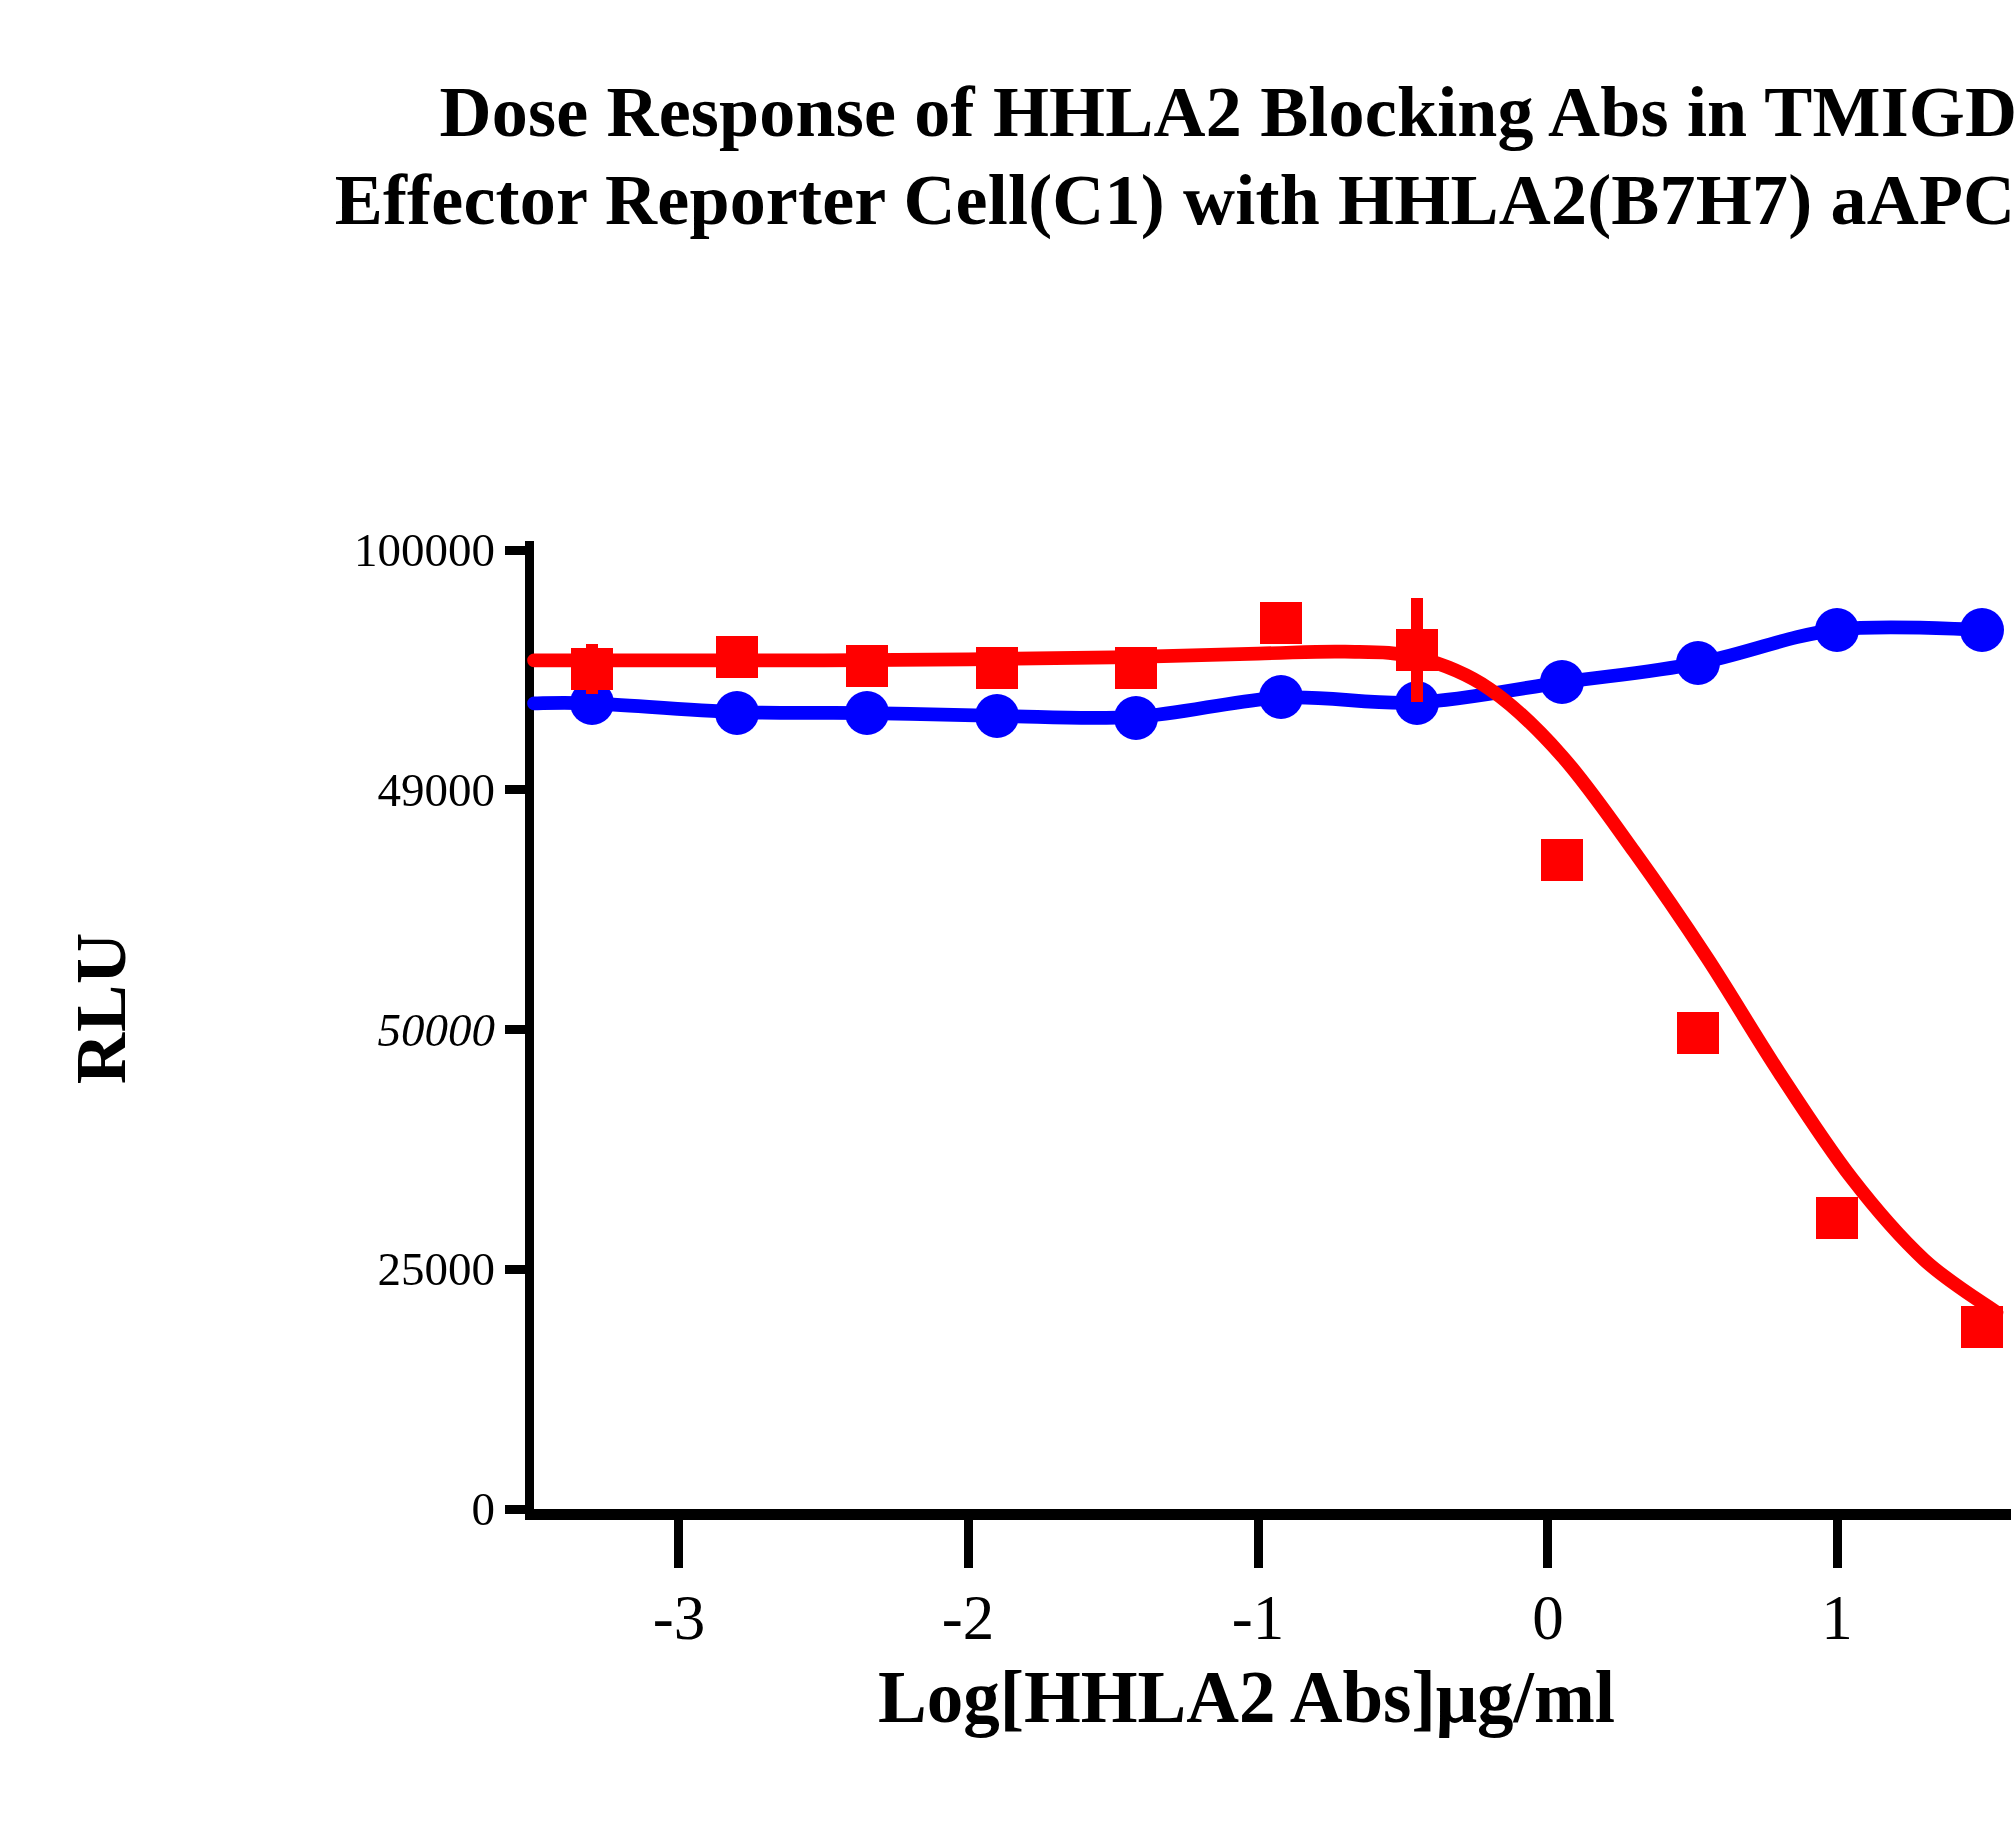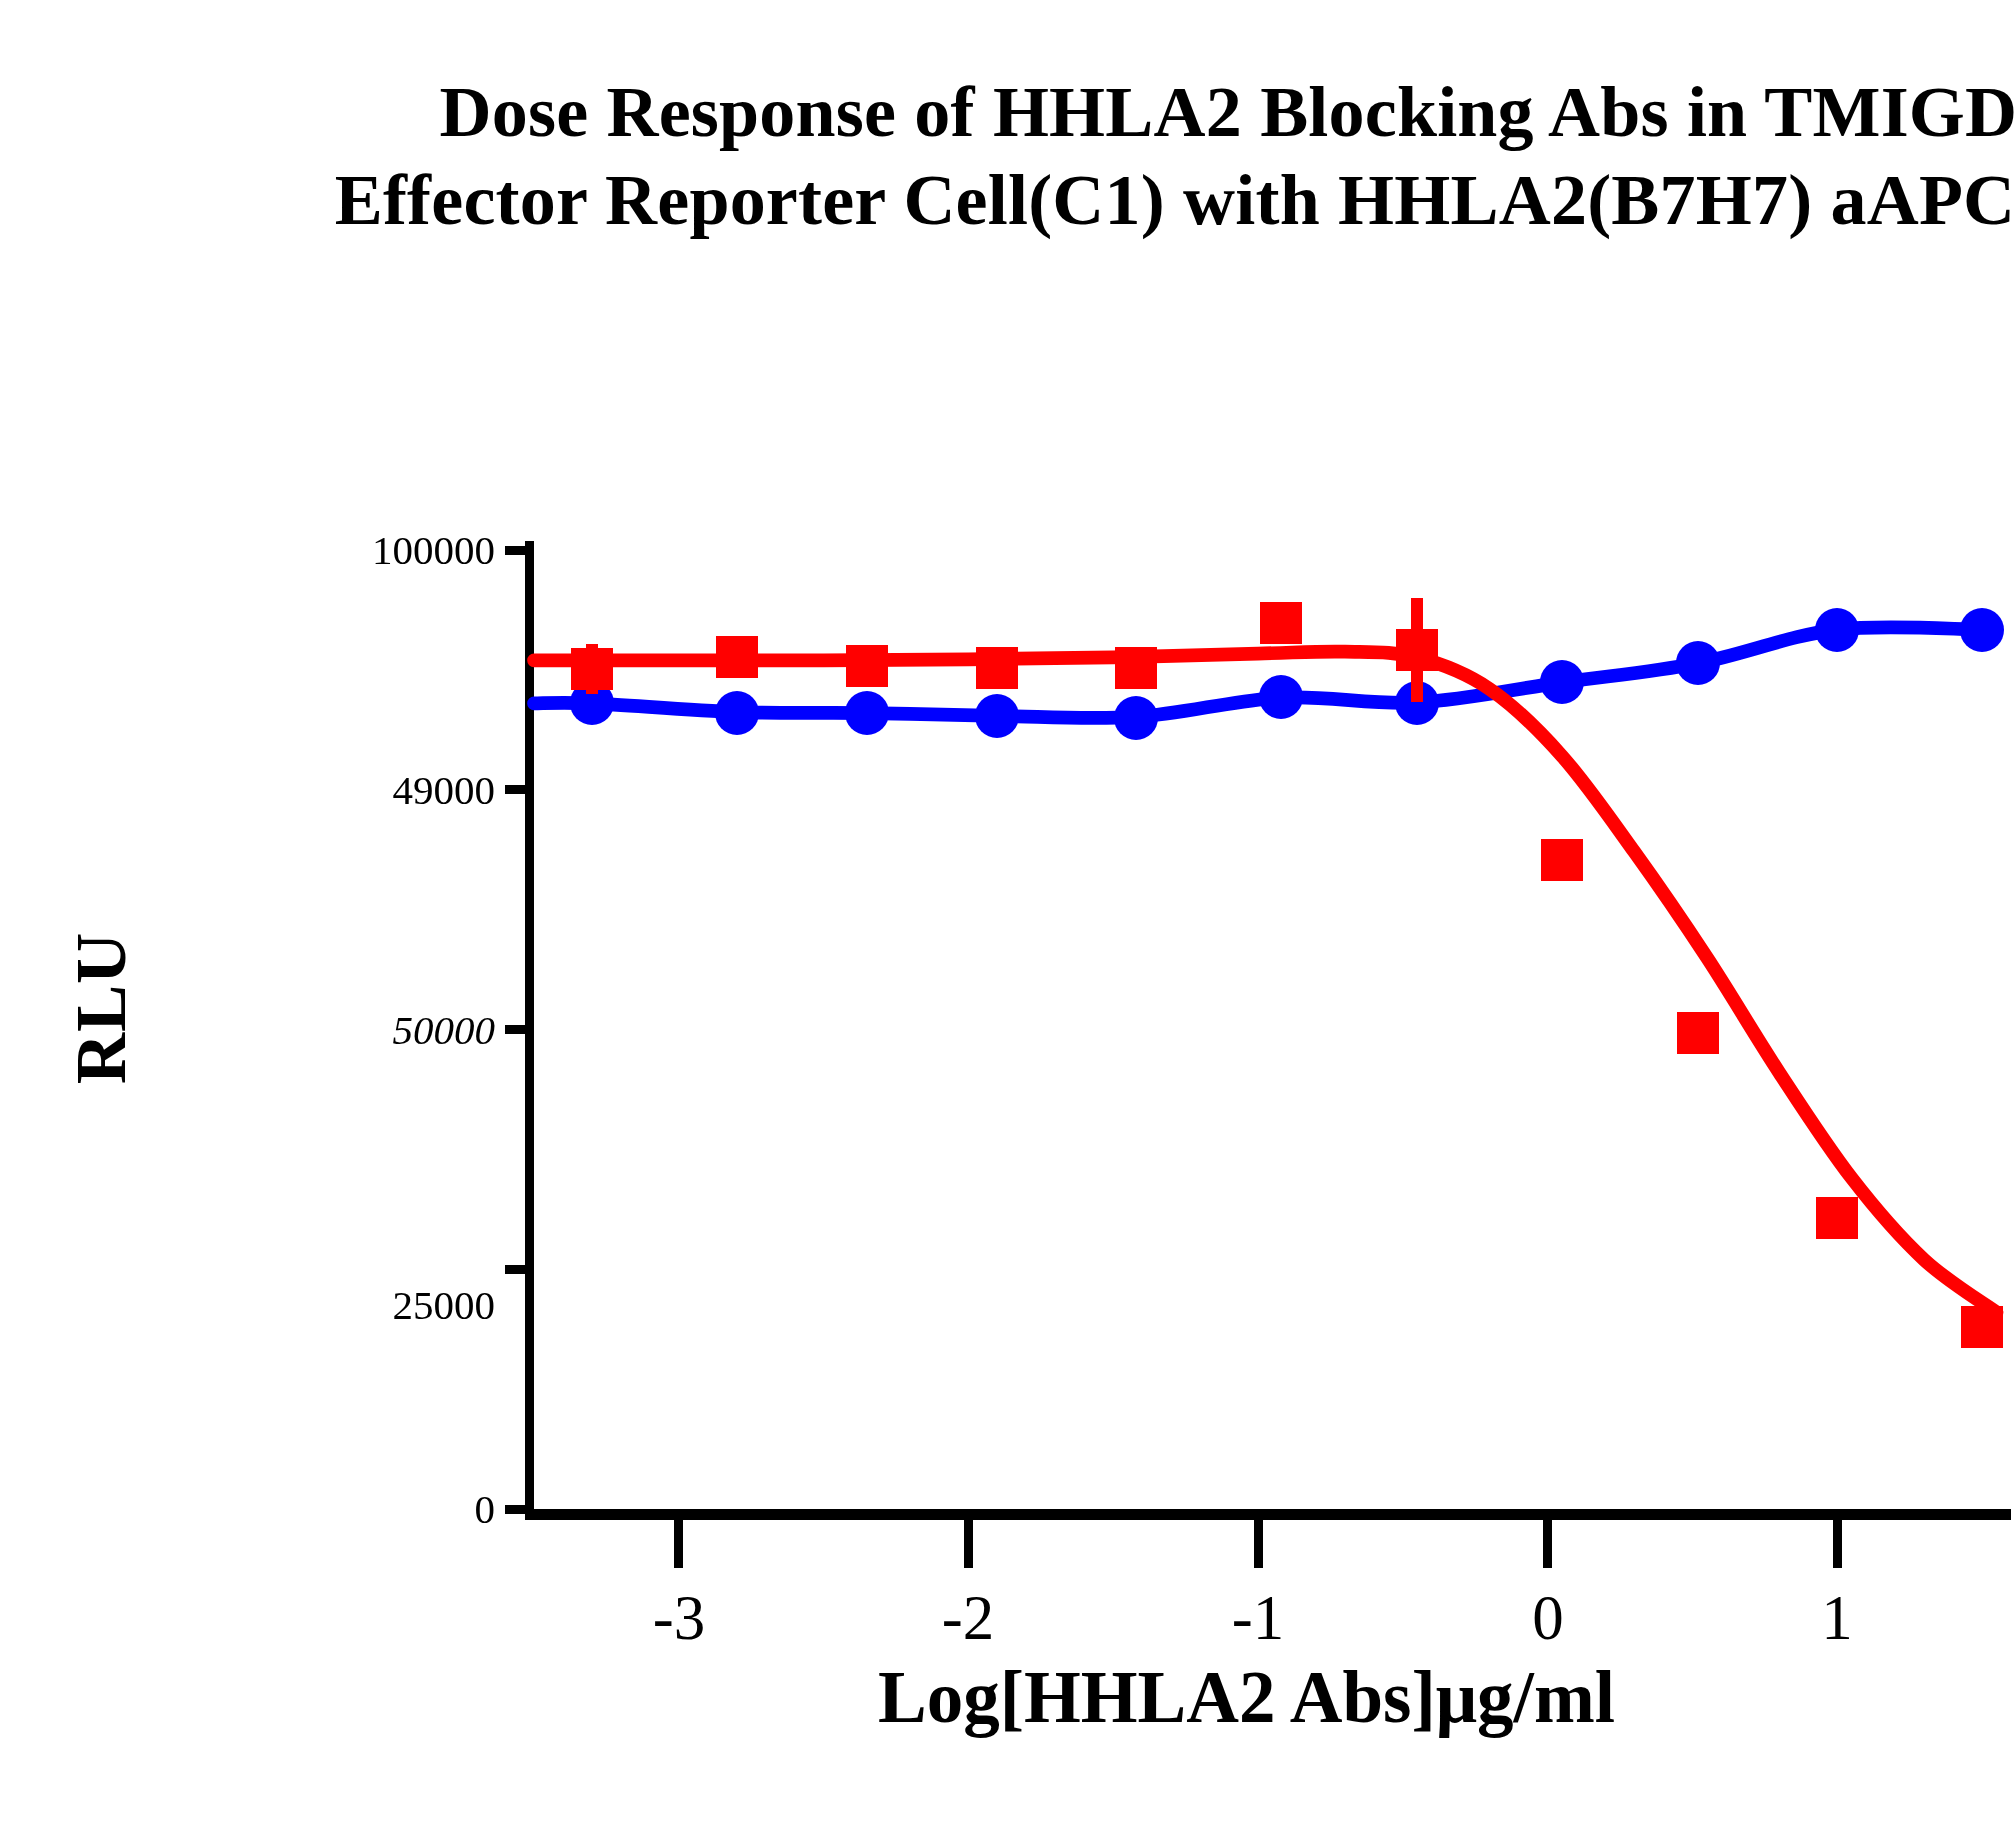--- a/index.html
+++ b/index.html
@@ -27,21 +27,21 @@
   .legend-label{font-size:61px;line-height:1;white-space:nowrap;padding-left:24px;}
 
   
   .plot{position:absolute;left:534px;top:550px;width:1477px;height:959px;}
   .axis-y{position:absolute;left:-8.9px;top:-8.9px;width:8.9px;height:977px;background:#000;}
   .axis-x{position:absolute;left:-8.9px;top:959px;width:1486px;height:10.5px;background:#000;}
   .tick-y{position:absolute;right:100%;width:29px;height:8.9px;background:#000;}
   .tick-x{position:absolute;top:970px;width:8.9px;height:48px;background:#000;}
 
   .ylab{position:absolute;right:calc(100% + 39px);transform:translateY(-50%);
-        font-size:41px;white-space:nowrap;text-align:right;}
+        font-size:47px;white-space:nowrap;text-align:right;}
   .xlab{position:absolute;top:1032px;transform:translateX(-50%);
         font-size:63px;white-space:nowrap;}
 
   
   .axis-title-y{
     position:absolute;left:101px;top:1008px;
     font-size:71px;font-weight:bold;letter-spacing:0.8px;
     transform:translate(-50%,-50%) rotate(-90deg);transform-origin:center center;
     white-space:nowrap;
   }
@@ -75,21 +75,21 @@
     <div class="axis-y"></div>
     <div class="axis-x"></div>
     <svg id="curves" class="datalayer" viewBox="0 0 3665 2380" preserveAspectRatio="none">
         <path d="M0,380.8000000000002 C23.954248366013093,380.8000000000002 59.88562091503279,377.2300000000002 143.72549019607857,380.8000000000002 C227.56535947712433,384.3700000000002 389.25653594771256,398.2533333333334 503.03921568627464,402.22 C616.8218954248367,406.18666666666667 718.6274509803922,403.0133333333335 826.4215686274509,404.60000000000014 C934.2156862745097,406.1866666666668 1038.4166666666667,410.15333333333336 1149.8039215686276,411.74 C1261.1911764705885,413.32666666666665 1377.369281045752,421.6566666666668 1494.745098039216,414.1200000000001 C1612.12091503268,406.5833333333334 1737.8807189542488,372.46999999999997 1854.0588235294122,366.52 C1970.2369281045756,360.57 2075.635620915033,384.7666666666667 2191.8137254901962,378.4200000000001 C2307.9918300653594,372.07333333333344 2434.9493464052284,344.7033333333334 2551.127450980392,328.44000000000005 C2667.3055555555557,312.17666666666673 2775.099673202614,302.6566666666668 2888.8823529411766,280.84000000000015 C3002.665032679739,259.0233333333335 3116.447712418301,211.42333333333332 3233.823529411765,197.53999999999996 C3351.199346405229,183.6566666666666 3533.2516339869285,197.53999999999996 3593.137254901961,197.53999999999996" fill="none" stroke="#0000FF" stroke-width="34" stroke-linecap="round" stroke-linejoin="round"></path>
         <path d="M0,273.6999999999998 C59.88562091503269,273.6999999999998 239.54248366013076,273.6999999999998 359.31372549019613,273.6999999999998 C479.0849673202615,273.6999999999998 598.8562091503269,274.0966666666664 718.6274509803923,273.6999999999998 C838.3986928104576,273.3033333333332 958.1699346405229,272.51000000000016 1077.9411764705883,271.32000000000016 C1197.7124183006536,270.13000000000017 1317.4836601307193,268.94 1437.2549019607845,266.55999999999995 C1557.0261437908498,264.1799999999999 1700.7516339869283,259.42 1796.5686274509806,257.03999999999996 C1892.3856209150329,254.65999999999994 1946.2826797385621,250.69333333333307 2012.1568627450981,252.27999999999975 C2078.031045751634,253.86666666666642 2131.9281045751636,251.0899999999999 2191.8137254901962,266.55999999999995 C2251.699346405229,282.03000000000003 2311.5849673202615,304.2433333333335 2371.470588235294,345.10000000000014 C2431.356209150327,385.95666666666676 2491.2418300653594,444.26666666666654 2551.127450980392,511.6999999999998 C2611.0130718954247,579.1333333333331 2670.8986928104578,666.3999999999997 2730.7843137254904,749.6999999999998 C2790.669934640523,832.9999999999999 2850.5555555555557,920.2666666666667 2910.4411764705883,1011.5 C2970.326797385621,1102.7333333333333 3030.2124183006536,1205.8666666666666 3090.098039215686,1297.1 C3149.983660130719,1388.3333333333333 3209.869281045752,1481.5500000000002 3269.7549019607845,1558.9 C3329.640522875817,1636.25 3389.52614379085,1705.6666666666665 3449.4117647058824,1761.1999999999998 C3509.297385620915,1816.7333333333331 3599.125816993464,1870.2833333333333 3629.0686274509803,1892.1" fill="none" stroke="#FF0000" stroke-width="34" stroke-linecap="round" stroke-linejoin="round"></path>
       </svg>
     <div class="datalayer" id="ticks">
         <div class="tick-y" style="top: 955px;"></div>
         <div class="ylab" style="top: 959px;">0</div>
         <div class="tick-y" style="top: 715px;"></div>
-        <div class="ylab" style="top: 719px; margin-top: 36px;">25000</div>
+        <div class="ylab" style="top: 719px;">25000</div>
         <div class="tick-y" style="top: 475px;"></div>
         <div class="ylab" style="top: 480px; font-style: italic;">50000</div>
         <div class="tick-y" style="top: 235px;"></div>
         <div class="ylab" style="top: 240px;">49000</div>
         <div class="tick-y" style="top: -4.4px;"></div>
         <div class="ylab" style="top: 0px;">100000</div>
         <div class="tick-x" style="left: 140px;"></div>
         <div class="xlab" style="left: 145px;">-3</div>
         <div class="tick-x" style="left: 430px;"></div>
         <div class="xlab" style="left: 434px;">-2</div>

